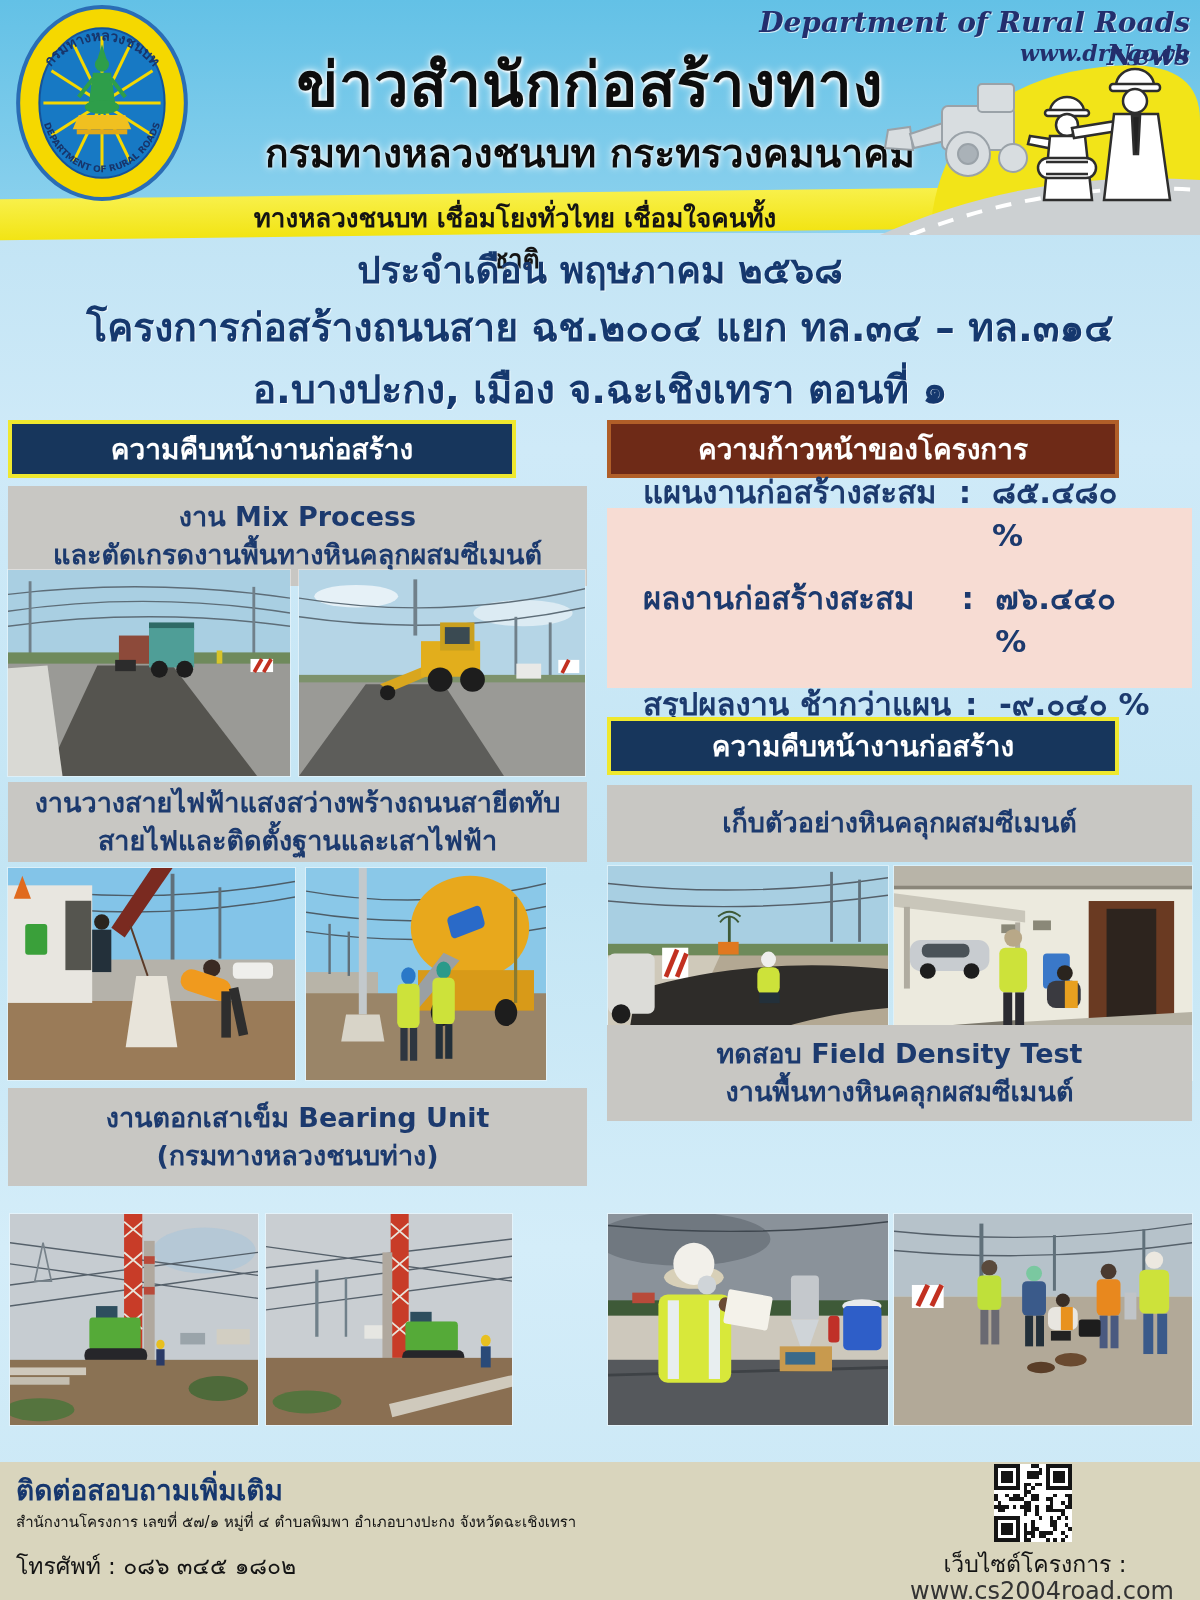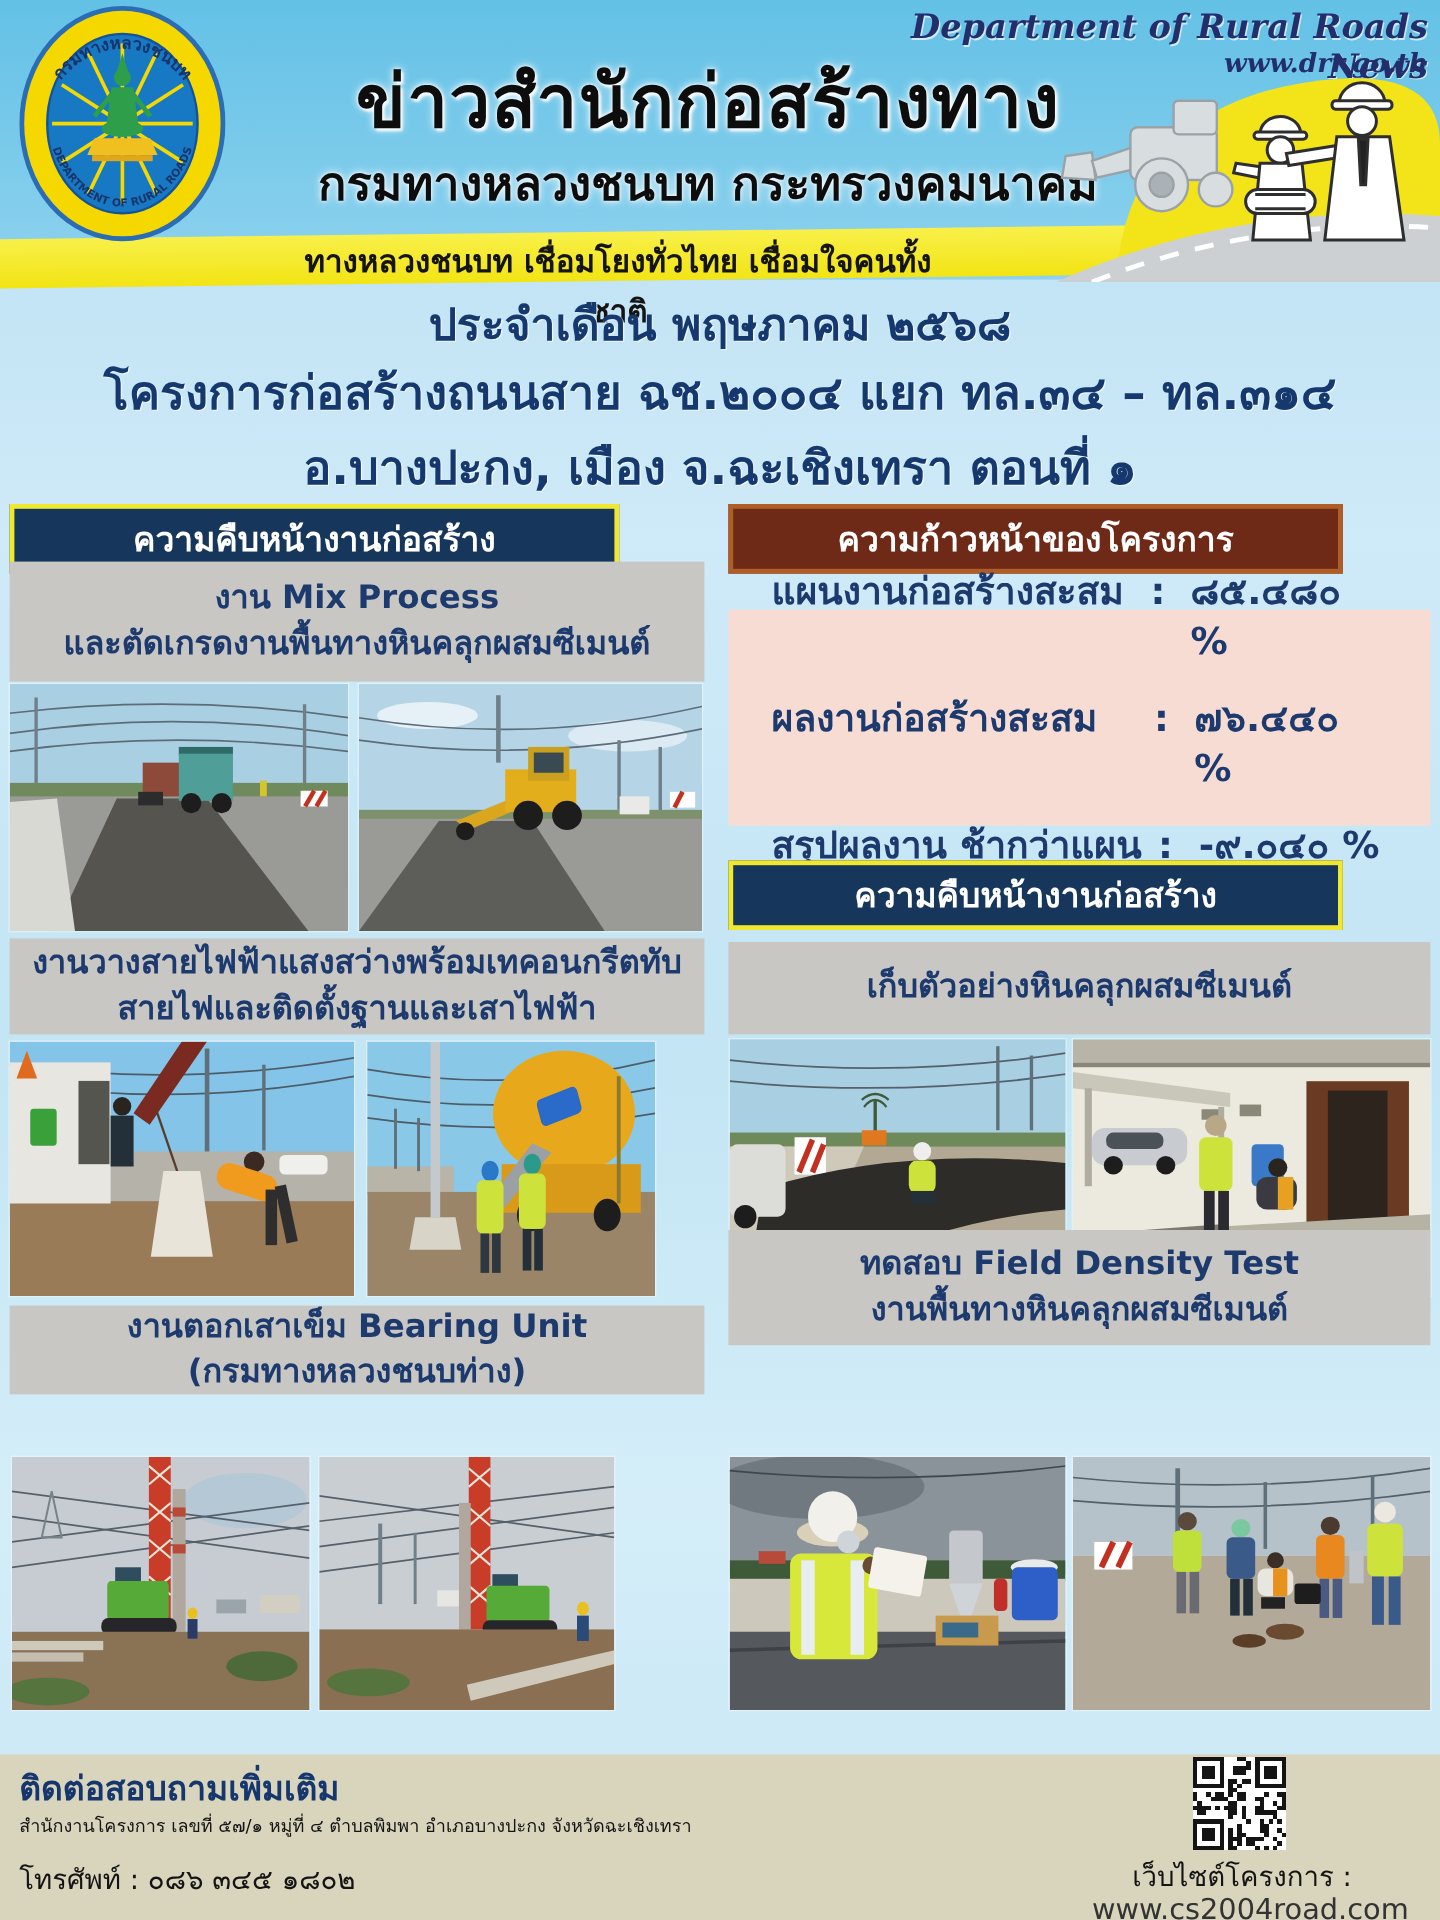--- a/index.html
+++ b/index.html
@@ -134,21 +134,21 @@
   </div>
 
   <div class="abs slogan-txt">ทางหลวงชนบท เชื่อมโยงทั่วไทย เชื่อมใจคนทั้งชาติ</div>
 
   <div class="abs t-line t1">ประจำเดือน พฤษภาคม ๒๕๖๘</div>
   <div class="abs t-line t2">โครงการก่อสร้างถนนสาย ฉช.๒๐๐๔ แยก ทล.๓๔ – ทล.๓๑๔</div>
   <div class="abs t-line t3">อ.บางปะกง, เมือง จ.ฉะเชิงเทรา ตอนที่ ๑</div>
 
   <div class="abs hdr-navy" style="left:8px;top:420px;width:508px;height:58px">ความคืบหน้างานก่อสร้าง</div>
 
-  <div class="abs cap" style="left:8px;top:468px;width:579px;height:100px">
+  <div class="abs cap" style="left:8px;top:486px;width:579px;height:100px">
     <div>งาน Mix Process</div>
     <div>และตัดเกรดงานพื้นทางหินคลุกผสมซีเมนต์</div>
   </div>
 
   <div class="photo" style="left:8px;top:570px;width:282px;height:206px">
     <svg viewBox="0 0 300 220" preserveAspectRatio="none">
       <rect width="300" height="110" fill="#a9cfe2"></rect>
       <path d="M0,26 Q150,8 300,30 M0,44 Q150,22 300,46 M0,60 Q150,40 300,60" stroke="#5d6d78" stroke-width="1.5" fill="none"></path>
       <rect x="22" y="12" width="3" height="80" fill="#70808a"></rect>
         <rect x="260" y="18" width="3" height="76" fill="#70808a"></rect>
@@ -187,21 +187,21 @@
       <rect x="153" y="61" width="26" height="18" fill="#3a4a52"></rect>
       <circle cx="148" cy="117" r="13" fill="#1d1d1d"></circle>
         <circle cx="182" cy="117" r="13" fill="#1d1d1d"></circle>
       <rect x="228" y="100" width="26" height="16" fill="#e9e9e7"></rect>
       <rect x="272" y="96" width="22" height="14" fill="#fff"></rect>
       <line x1="276" y1="110" x2="283" y2="96" stroke="#c23020" stroke-width="4"></line>
     </svg>
   </div>
 
   <div class="abs cap" style="left:8px;top:782px;width:579px;height:80px">
-    <div>งานวางสายไฟฟ้าแสงสว่างพร้อมเทคอนกรีตทับ</div>
+    <div>งานวางสายไฟฟ้าแสงสว่างพร้างถนนสายีตทับ</div>
     <div>สายไฟและติดตั้งฐานและเสาไฟฟ้า</div>
   </div>
 
   <div class="photo" style="left:8px;top:868px;width:287px;height:212px">
     <svg viewBox="0 0 300 220" preserveAspectRatio="none">
       <rect width="300" height="100" fill="#83c4e8"></rect>
       <path d="M0,20 Q150,40 300,14 M0,36 Q150,58 300,30" stroke="#4d5d68" stroke-width="1.5" fill="none"></path>
       <rect x="170" y="6" width="4" height="90" fill="#60707a"></rect>
         <rect x="220" y="20" width="3" height="74" fill="#60707a"></rect>
       <rect y="95" width="300" height="55" fill="#b5b2aa"></rect>
@@ -243,21 +243,21 @@
       <rect x="114" y="120" width="28" height="46" rx="6" fill="#cde23a"></rect>
       <rect x="118" y="166" width="9" height="34" fill="#2e3640"></rect>
         <rect x="130" y="166" width="9" height="34" fill="#2e3640"></rect>
       <circle cx="172" cy="106" r="9" fill="#2a9a8a"></circle>
       <rect x="158" y="114" width="28" height="48" rx="6" fill="#cde23a"></rect>
       <rect x="162" y="162" width="9" height="36" fill="#23303a"></rect>
         <rect x="174" y="162" width="9" height="36" fill="#23303a"></rect>
     </svg>
   </div>
 
-  <div class="abs cap" style="left:8px;top:1088px;width:579px;height:74px">
+  <div class="abs cap" style="left:8px;top:1088px;width:579px;height:98px">
     <div>งานตอกเสาเข็ม Bearing Unit</div>
     <div>(กรมทางหลวงชนบท่าง)</div>
   </div>
 
   <div class="photo" style="left:10px;top:1214px;width:248px;height:211px">
     <svg viewBox="0 0 300 220" preserveAspectRatio="none">
       <rect width="300" height="152" fill="#c6ccd1"></rect>
       <ellipse cx="235" cy="38" rx="62" ry="24" fill="#aac4d8" opacity=".6"></ellipse>
       <path d="M0,30 L300,64 M0,52 L300,88 M0,74 L300,40 M0,96 L300,60" stroke="#55606a" stroke-width="1.5"></path>
       <polygon points="30,70 50,70 40,30" fill="none" stroke="#77828a" stroke-width="2"></polygon>

